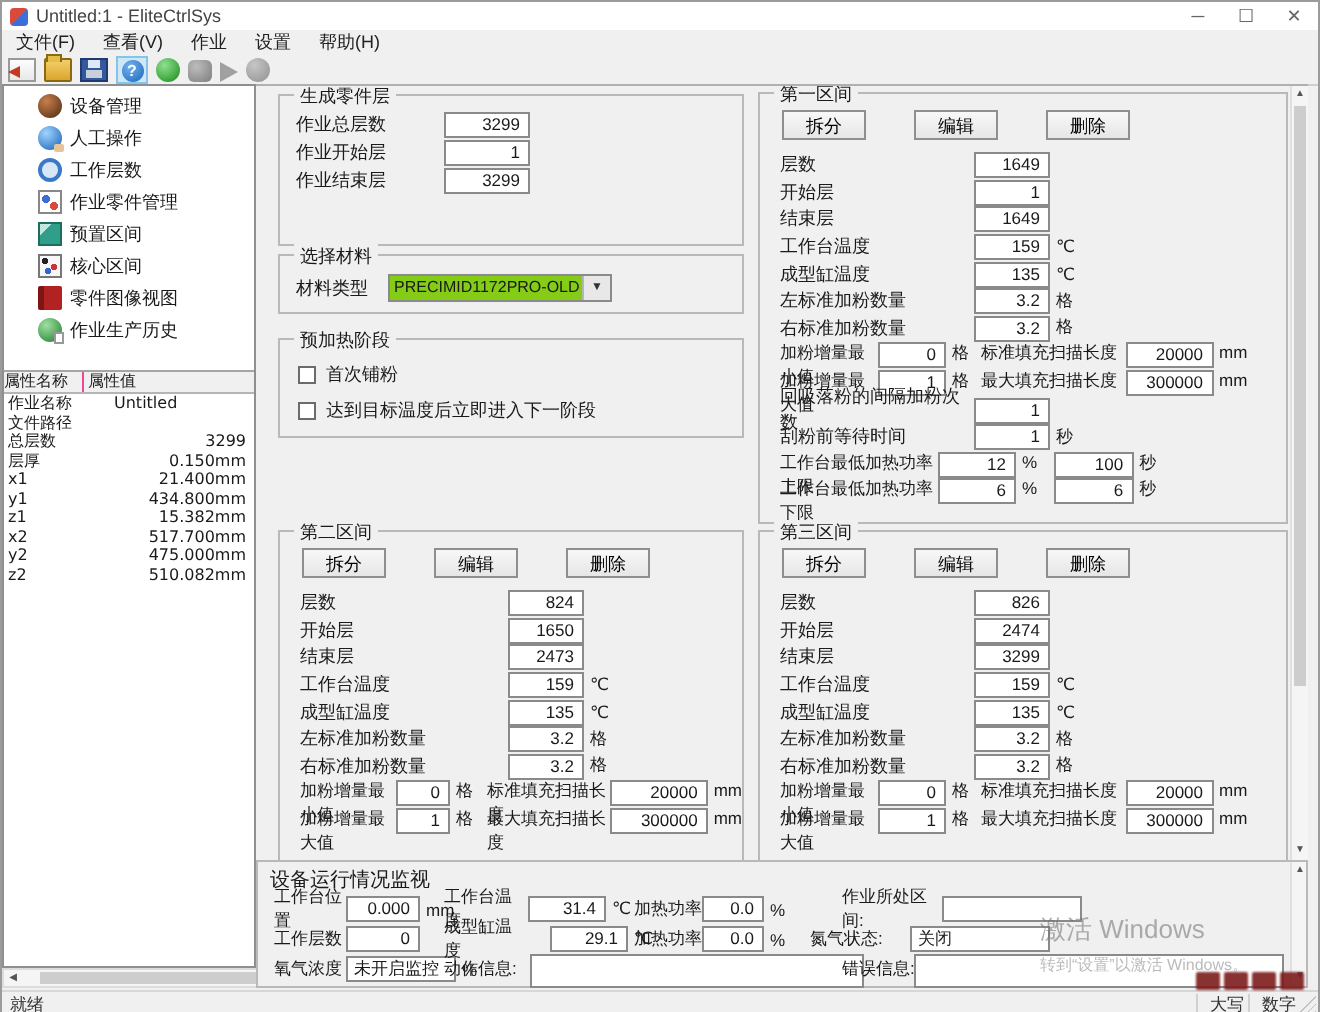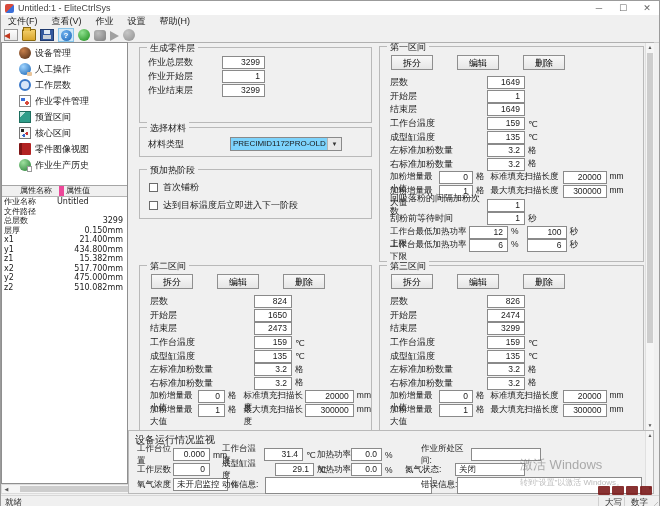--- a/index.html
+++ b/index.html
@@ -50,21 +50,21 @@
   [data-icon="preset-interval-icon"]{background:linear-gradient(135deg,#bfe8df 0 30%,#2f9e8a 30% 100%);border:1px solid #1d6e5e;box-sizing:border-box;}
   [data-icon="core-interval-icon"]{background-color:#f7f7f7;border:1px solid #777;box-sizing:border-box;background-image:radial-gradient(circle at 25% 25%,#222 0 1.5px,transparent 1.5px),radial-gradient(circle at 70% 55%,#c33 0 1.5px,transparent 1.5px),radial-gradient(circle at 40% 75%,#36c 0 1.5px,transparent 1.5px);}
   [data-icon="part-image-view-icon"]{background:linear-gradient(90deg,#7e1414 0 3px,#b22222 3px 100%);border-radius:1px;}
   [data-icon="job-history-icon"]{background:radial-gradient(circle at 35% 30%,#9fe09f,#1f7a2f);border-radius:50%;}
   [data-icon="job-history-icon"]::after{content:"";position:absolute;right:-1px;bottom:-1px;width:5px;height:6px;background:#fff;border:1px solid #999;box-sizing:border-box;}
   .tlabel{font-size:9px;}
 
   
   .props{position:absolute;left:0;top:142px;right:0;bottom:0;border-top:1px solid #a5a5a5;font-size:8px;}
   .phead{display:flex;background:#f0f0f0;border-bottom:1px solid #b5b5b5;height:10px;line-height:10px;}
-  .phead .c1{width:39px;border-right:5px solid #ec4899;padding-left:18px;}
+  .phead .c1{width:39px;border-right:1px solid #ec4899;padding-left:0;}
   .phead .c2{flex:1;padding-left:2px;}
   .prow2{display:flex;height:9.5px;line-height:9.5px;font-family:"DejaVu Sans","Liberation Sans",sans-serif;gap:12px;}
   .prow2 .c1{width:39px;padding-left:2px;overflow:hidden;}
   .prow2 .c2{flex:1;text-align:right;padding-right:4px;overflow:hidden;}
   .prow2:first-of-type .c2{text-align:left;padding-left:2px;}
 
   
   .formarea{position:absolute;left:127px;top:41px;width:526px;height:388px;background:#f0f0f0;border-top:1px solid #b0b0b0;box-sizing:border-box;overflow:hidden;}
   .group{position:absolute;border:1px solid #b9b9b9;box-sizing:border-box;}
   .gtitle{position:absolute;top:-6px;left:7px;background:#f0f0f0;padding:0 3px;font-size:9px;}
@@ -73,21 +73,21 @@
 
   
   .genrow{display:flex;align-items:center;height:14px;padding-left:8px;}
   .genrow .flabel{width:74px;}
   .genrow .fbox{width:43px;}
   .gen-rows{padding-top:7px;}
 
   
   .matrow{display:flex;align-items:center;padding-left:8px;margin-top:9px;}
   .matrow .flabel{width:46px;}
-  .combo{width:112px;height:14px;border:1px solid #8a8a8a;background:#7dd3fc;display:flex;box-sizing:border-box;margin-left:36px;}
+  .combo{width:112px;height:14px;border:1px solid #8a8a8a;background:#84cc16;display:flex;box-sizing:border-box;}
   .combo .val{flex:1;font-size:8px;line-height:12px;padding-left:2px;overflow:hidden;white-space:nowrap;}
   .combo .cbtn{width:13px;background:#e8e8e8;border-left:1px solid #b5b5b5;text-align:center;font-size:6px;line-height:12px;color:#333;}
   .combo .cbtn::before{content:"▼";}
 
   
   .chkrow{display:flex;align-items:center;height:18px;padding-left:9px;}
   .cb{width:9px;height:9px;background:#fff;border:1px solid #6b6b6b;box-sizing:border-box;margin-right:5px;flex:0 0 9px;}
 
   
   .zbuttons{display:flex;gap:24px;padding-left:11px;margin-top:8px;}

